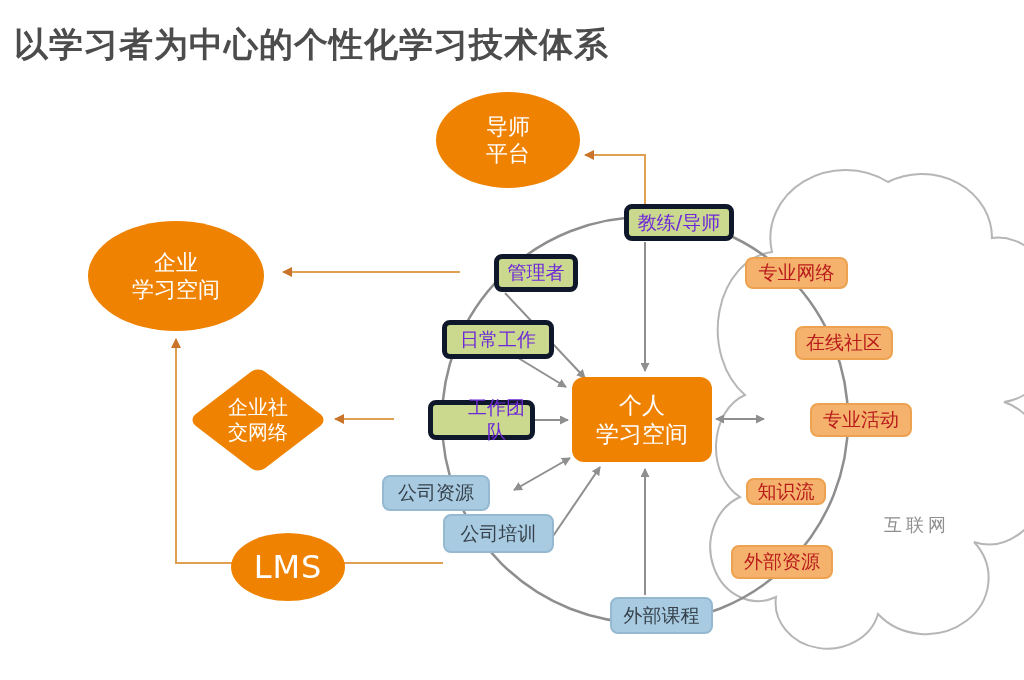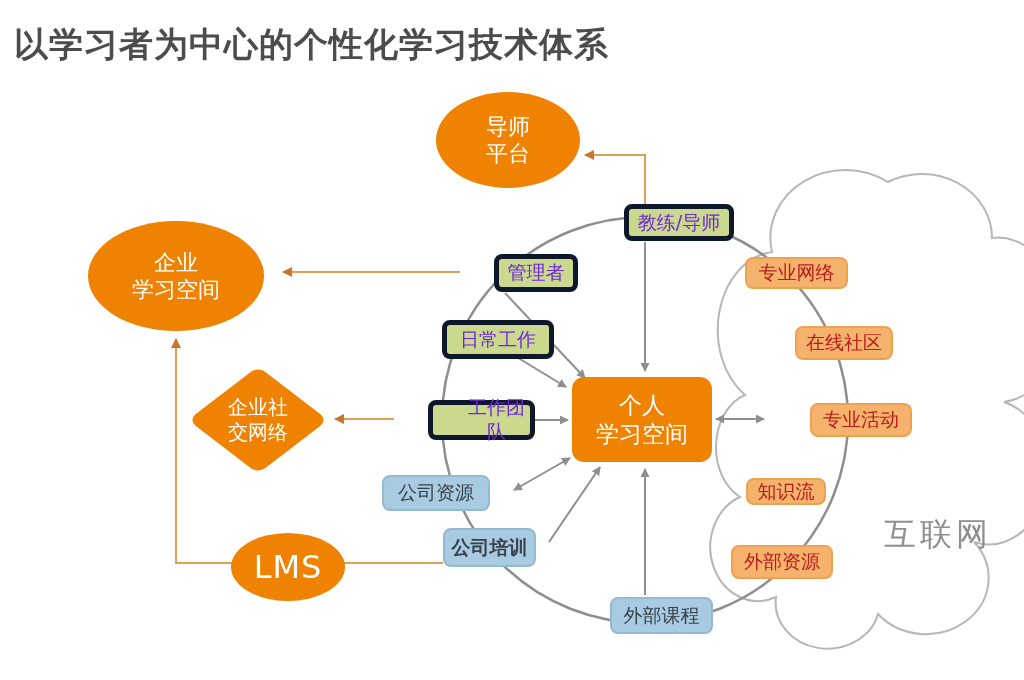--- a/index.html
+++ b/index.html
@@ -23,21 +23,21 @@
   .rect-peach{background:#f5b26d;border:2px solid #eda24f;border-radius:8px;color:#b91c1c;font-size:19px;}
   .diamond{
     background:#ef8200;border-radius:8px;
     transform:scale(1.3,1) rotate(45deg);
   }
   .diamond .inner{
     transform:rotate(-45deg) scale(0.769,1);
     color:#fff;font-size:20px;text-align:center;white-space:pre-line;line-height:1.25;
   }
   #cloud-label{
-    position:absolute;left:884px;top:513px;font-size:32px;color:#8f8f8f;letter-spacing:4px;
+    position:absolute;left:884px;top:513px;font-size:18px;color:#8f8f8f;letter-spacing:4px;
   }
 </style>
 </head>
 <body>
 
 <div id="canvas">
 
   <svg class="layer" width="1024" height="680" viewBox="0 0 1024 680">
     <defs>
       <marker id="ah-gray" markerWidth="10" markerHeight="9" refX="8" refY="4.5" orient="auto-start-reverse" markerUnits="userSpaceOnUse">
@@ -93,21 +93,21 @@
 
   <div class="node center-box" style="left:572px;top:377px;width:140px;height:85px;">个人
 学习空间</div>
 
   <div class="node rect-green" style="left:590px;top:204px;width:110px;height:37px;">教练/导师</div>
   <div class="node rect-green" style="left:460px;top:254px;width:84px;height:38px;">管理者</div>
   <div class="node rect-green" style="left:408px;top:320px;width:112px;height:39px;">日常工作</div>
   <div class="node rect-green" style="left:394px;top:400px;width:107px;height:40px;padding-left:30px;">工作团队</div>
 
   <div class="node rect-blue" style="left:382px;top:475px;width:108px;height:36px;">公司资源</div>
-  <div class="node rect-blue" style="left:443px;top:528px;width:93px;height:39px;font-weight:bold;">公司培训</div>
+  <div class="node rect-blue" style="left:443px;top:514px;width:111px;height:39px;">公司培训</div>
   <div class="node rect-blue" style="left:594px;top:597px;width:103px;height:37px;margin-left:16px;">外部课程</div>
 
   <div class="node rect-peach" style="left:745px;top:257px;width:103px;height:32px;">专业网络</div>
   <div class="node rect-peach" style="left:795px;top:326px;width:98px;height:34px;">在线社区</div>
   <div class="node rect-peach" style="left:810px;top:403px;width:102px;height:34px;">专业活动</div>
   <div class="node rect-peach" style="left:746px;top:478px;width:80px;height:27px;">知识流</div>
   <div class="node rect-peach" style="left:731px;top:545px;width:102px;height:34px;">外部资源</div>
 
   <div id="cloud-label">互联网</div>
 

